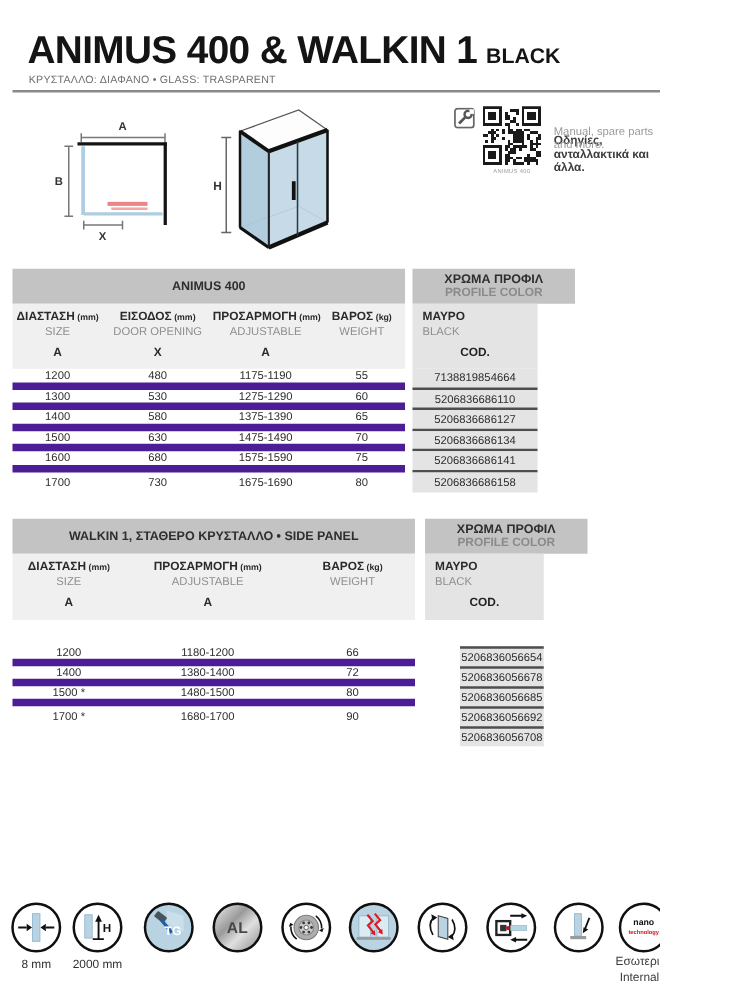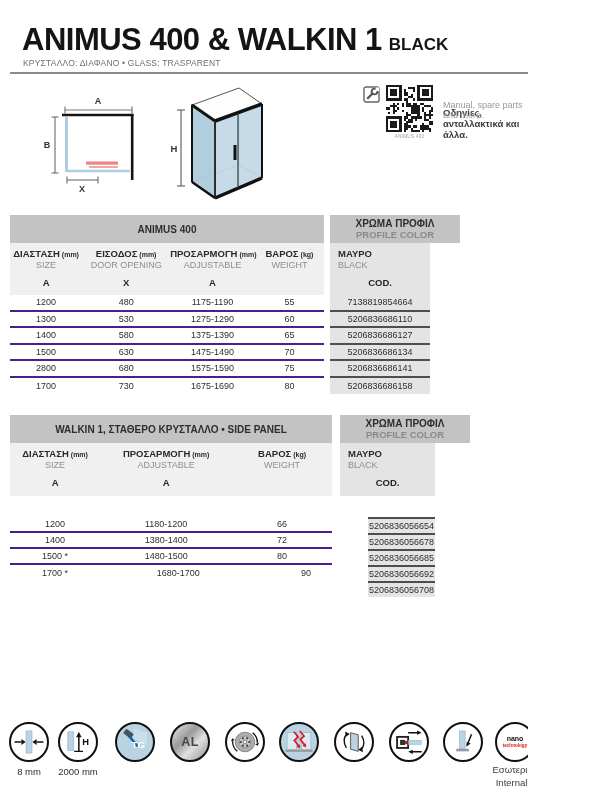--- a/index.html
+++ b/index.html
@@ -40,21 +40,21 @@
   .colhead .en { font-size:9px; color:#8e8e8e; margin-top:1px; }
   .colhead .sym { font-size:9.5px; font-weight:bold; margin-top:7px; color:#2a2a2a; }
   .codpanel { position:absolute; background:#e4e4e4; padding:5px 0 0 8px; }
   .codpanel .gr { font-size:9.5px; font-weight:bold; color:#2a2a2a; }
   .codpanel .en { font-size:9px; color:#8e8e8e; margin-top:1px; }
   .codpanel .codlbl { font-size:9.5px; font-weight:bold; text-align:center; margin:7px 8px 0 0; color:#222; }
   .rows { position:absolute; }
   .drow { display:grid; align-items:center; text-align:center; font-size:9px; color:#2e2e2e; }
   .t1 .drow { height:16.5px; }
   .t2 .drow { height:16px; }
-  .drow.sep { border-bottom:2px solid #4c1d95; }
+  .drow.sep { border-bottom:6px solid #4c1d95; }
   .codcol { position:absolute; }
   .codcell { background:#e4e4e4; text-align:center; font-size:9px; color:#2e2e2e;
              display:flex; align-items:center; justify-content:center; }
   .t1 .codcell { height:16.5px; border-bottom:2px solid #4e4e4e; }
   .t1 .codcell:last-child { border-bottom:none; }
   .t2 .codcell { height:16px; border-top:2px solid #4e4e4e; }
   
   .circ { position:absolute; top:722px; width:40px; height:40px; border:2.2px solid #101010; border-radius:50%;
           background:#fff; display:flex; align-items:center; justify-content:center; overflow:hidden; }
   .circ-blue  { background:#b9d3e2; }
@@ -326,21 +326,21 @@
           <span>1375-1390</span>
           <span>65</span>
       </div>
       <div class="drow sep" style="grid-template-columns:23% 28% 27% 22%;">
         <span>1500</span>
           <span>630</span>
           <span>1475-1490</span>
           <span>70</span>
       </div>
       <div class="drow sep" style="grid-template-columns:23% 28% 27% 22%;">
-        <span>2800</span>
+        <span>1600</span>
           <span>680</span>
           <span>1575-1590</span>
           <span>75</span>
       </div>
       <div class="drow" style="grid-template-columns:23% 28% 27% 22%;">
         <span>1700</span>
           <span>730</span>
           <span>1675-1690</span>
           <span>80</span>
       </div>
@@ -398,21 +398,21 @@
       <div class="drow sep" style="grid-template-columns:28% 41% 31%;">
         <span>1400</span>
           <span>1380-1400</span>
           <span>72</span>
       </div>
       <div class="drow sep" style="grid-template-columns:28% 41% 31%;">
         <span>1500 *</span>
           <span>1480-1500</span>
           <span>80</span>
       </div>
-      <div class="drow" style="grid-template-columns:28% 41% 31%;gap:12px;">
+      <div class="drow" style="grid-template-columns:28% 41% 31%;">
         <span>1700 *</span>
           <span>1680-1700</span>
           <span>90</span>
       </div>
     </div>
 
     <div class="codcol" style="left:340px; top:517px; width:95px;padding-left:28px;">
       <div class="codcell">5206836056654</div>
       <div class="codcell">5206836056678</div>
       <div class="codcell">5206836056685</div>

